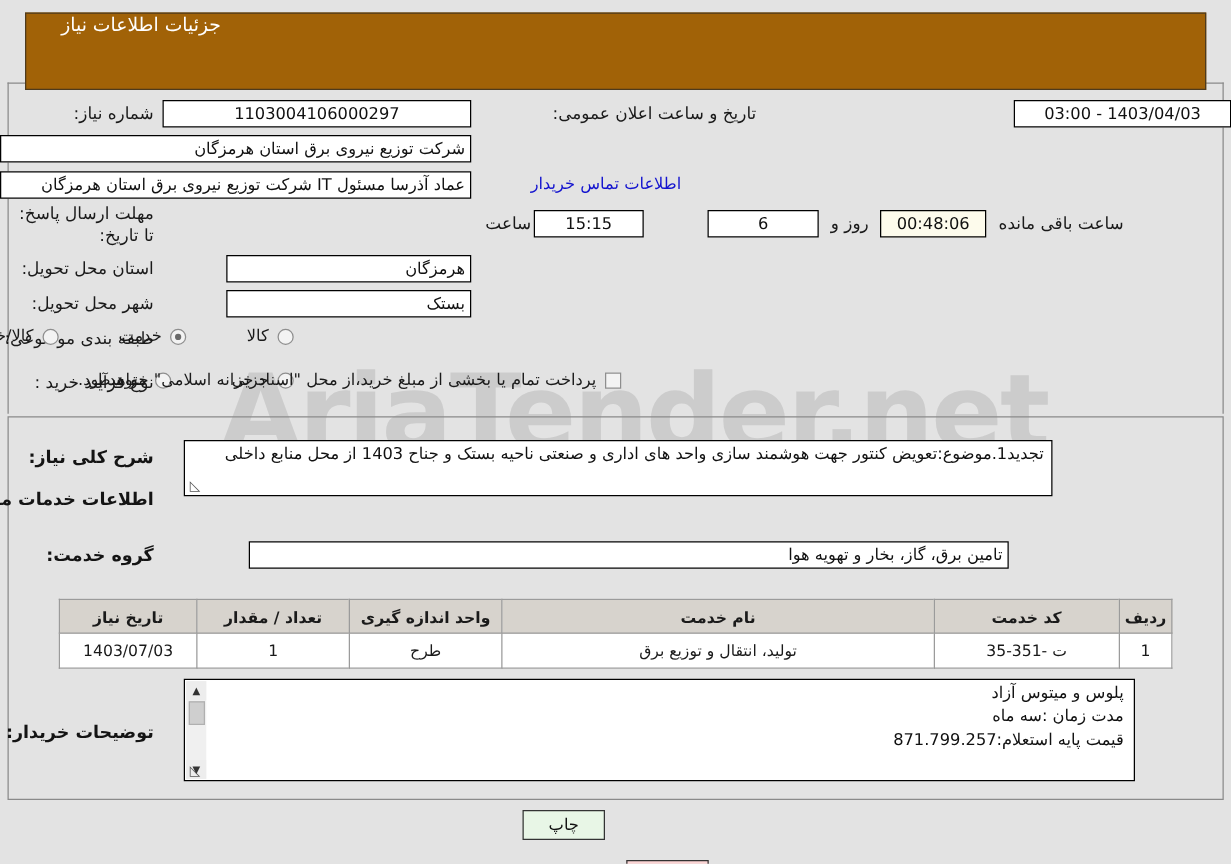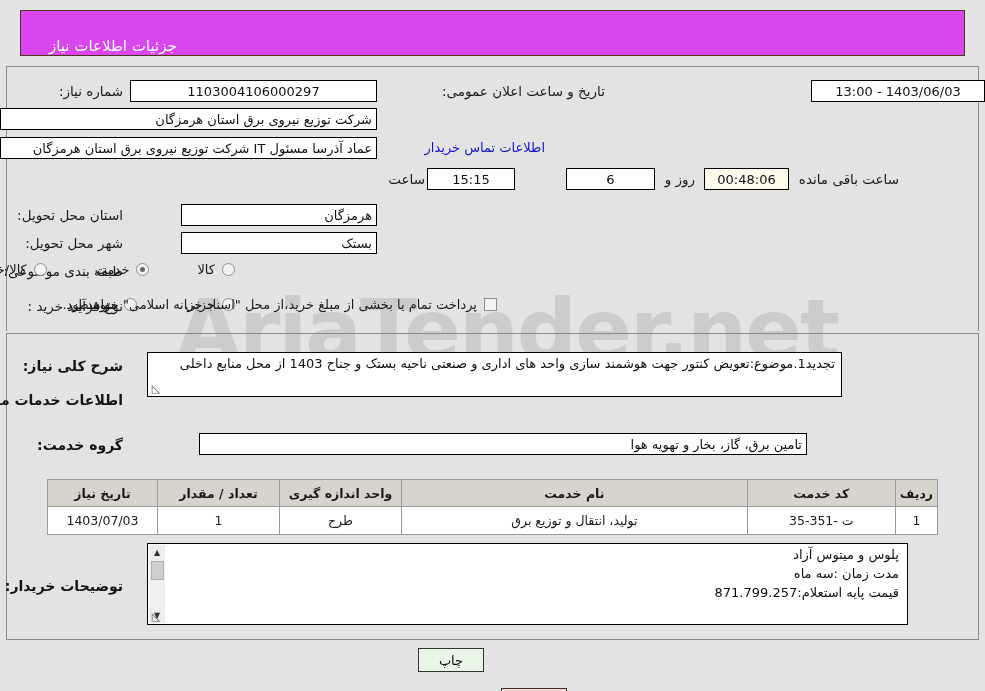--- a/index.html
+++ b/index.html
@@ -63,27 +63,27 @@
     letter-spacing: -2px;
     line-height: 1;
     opacity: .85;
     white-space: nowrap;
   }
 
   
   .titlebar {
     position: absolute;
     left: 20px; top: 10px;
-    width: 945px; height: 46px;
-    background: #d946ef;
+    width: 945px; height: 62px;
+    background: #a16207;
     border: 1px solid #4d3a1d;
     color: #ffffff;
     font-size: 15px;
     display: flex;
-    align-items: flex-end;
+    align-items: flex-start;
     justify-content: flex-start;
     padding-right: 0;
     z-index: 2;
   }
   .titlebar span {
     margin-right: auto;
     padding-left: 28px;
   }
 
   
@@ -300,40 +300,43 @@
   <div class="row" style="right:862px; top:82px;">
     <div class="lbl">شماره نیاز:</div>
   </div>
   <div class="row" style="right:608px; top:80px;">
     <div class="inp center" style="width:247px;">1103004106000297</div>
   </div>
   <div class="row" style="right:380px; top:82px;">
     <div class="lbl">تاریخ و ساعت اعلان عمومی:</div>
   </div>
   <div class="row" style="right:0px; left:105px; top:80px;">
-    <div class="inp center" style="width:174px;">1403/06/03 - 13:00</div>
+    <div class="inp center" style="width:174px;">1403/04/03 - 03:00</div>
   </div>
 
   <div class="row" style="right:862px; top:110px;">
     <div class="lbl">نام دستگاه خریدار:</div>
   </div>
   <div class="row" style="right:608px; top:108px;">
     <div class="inp right" style="width:377px;">شرکت توزیع نیروی برق استان هرمزگان</div>
   </div>
 
   <div class="row" style="right:862px; top:139px;">
     <div class="lbl">ایجاد کننده درخواست:</div>
   </div>
   <div class="row" style="right:608px; top:137px;">
     <div class="inp right" style="width:377px;">عماد آذرسا مسئول IT شرکت توزیع نیروی برق استان هرمزگان</div>
   </div>
   <div class="row" style="right:440px; top:140px;margin-left:36px;">
     <a class="link" href="#">اطلاعات تماس خریدار</a>
   </div>
 
+  <div class="row" style="right:862px; top:162px; flex-direction:column; align-items:flex-start;">
+    <div class="lbl" style="max-width:112px; white-space:normal;">مهلت ارسال پاسخ: تا تاریخ:</div>
+  </div>
   <div class="row" style="right:560px; top:170px;">
     <div class="lbl">ساعت</div>
   </div>
   <div class="row" style="right:470px; top:168px;text-align:center;">
     <div class="inp center" style="width:88px;">15:15</div>
   </div>
   <div class="row" style="right:330px; top:168px;">
     <div class="inp center" style="width:89px;">6</div>
   </div>
   <div class="row" style="right:290px; top:170px;">

